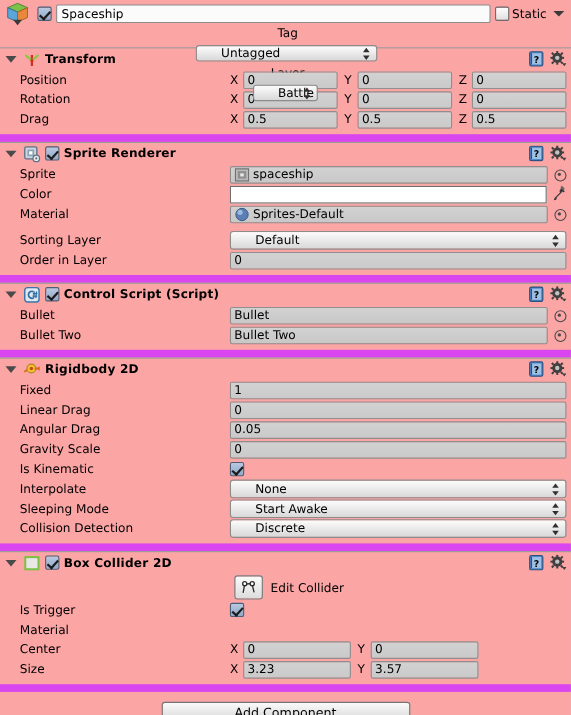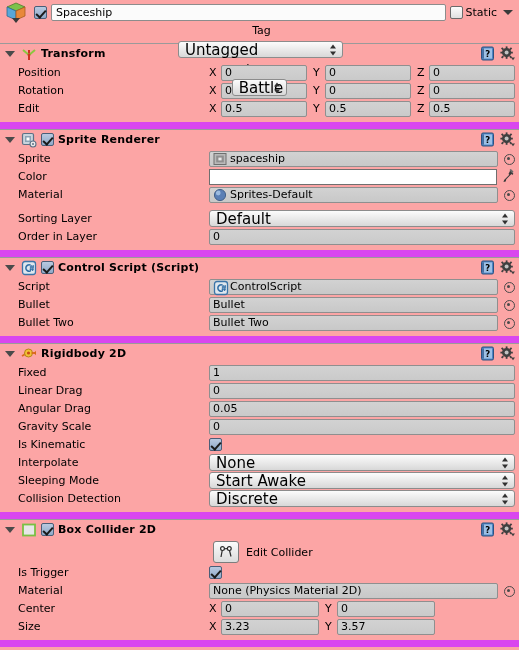--- a/index.html
+++ b/index.html
@@ -56,22 +56,22 @@
     margin-left: 3px; margin-right: 2px;
   }
   .tag-label, .layer-label { font-size: 11px; padding: 0 4px 0 6px; }
 
   .popup {
     height: 17px;
     background: linear-gradient(#fcfcfc, #d8d8d8);
     border: 1px solid #8c8c8c;
     border-radius: 3px;
     display: flex; align-items: center;
-    padding: 0 3px 0 6px;
-    font-size: 15px;
+    padding: 0 3px 0 22px;
+    font-size: 11px;
     position: relative;
     text-align: right;
   }
   .popup .updown {
     position: absolute; right: 5px; top: 50%; transform: translateY(-50%);
     width: 7px; height: 11px;
   }
   .popup .updown::before, .popup .updown::after {
     content: ""; position: absolute; left: 0;
     border-left: 3.5px solid transparent; border-right: 3.5px solid transparent;
@@ -303,21 +303,21 @@
                 <div class="axis">
                   <span class="axis-lab">Z</span>
                   <div class="txtfield">
                     <span>0</span>
                   </div>
                 </div>
               </div>
             </div>
           </div>
           <div class="row">
-            <div class="row-label">Edit</div>
+            <div class="row-label">Drag</div>
             <div class="row-ctrl">
               <div class="xyz">
                 <div class="axis">
                   <span class="axis-lab">X</span>
                   <div class="txtfield">
                     <span>0.5</span>
                   </div>
                 </div>
                 <div class="axis">
                   <span class="axis-lab">Y</span>
@@ -471,37 +471,20 @@
                   <rect x="9.8" y="9.8" width="1.8" height="2.4" transform="rotate(-45 10.7 11)"></rect>
                   <rect x="9.8" y="1.6" width="1.8" height="2.4" transform="rotate(45 10.7 2.8)"></rect>
                   <rect x="1.6" y="9.8" width="1.8" height="2.4" transform="rotate(45 2.5 11)"></rect>
                 </g>
                 <polygon points="11,11.5 15,11.5 13,14.2" fill="#3f3f3f"></polygon>
               </svg></span>
           </span>
         </div>
         <div class="comp-body">
           <div class="row">
-            <div class="row-label">Script</div>
-            <div class="row-ctrl">
-              <div class="objfield">
-                <span class="obj-dot"><svg width="16" height="16" viewBox="0 0 16 16">
-                    <rect x="1.5" y="1.5" width="13" height="13" rx="2.5" fill="#dfe7ee" stroke="#3b74a8" stroke-width="1.3"></rect>
-                    <path d="M9.6 5.2a3.2 3.2 0 1 0 0 5.6" fill="none" stroke="#2e6ca4" stroke-width="1.5"></path>
-                    <line x1="10.2" y1="5" x2="9.6" y2="11" stroke="#2e6ca4" stroke-width="1.1"></line>
-                    <line x1="12.2" y1="5" x2="11.6" y2="11" stroke="#2e6ca4" stroke-width="1.1"></line>
-                    <line x1="8.8" y1="7" x2="13" y2="7" stroke="#2e6ca4" stroke-width="1.1"></line>
-                    <line x1="8.6" y1="9.2" x2="12.8" y2="9.2" stroke="#2e6ca4" stroke-width="1.1"></line>
-                  </svg></span>
-                <span>ControlScript</span>
-              </div>
-              <span class="picker"></span>
-            </div>
-          </div>
-          <div class="row">
             <div class="row-label">Bullet</div>
             <div class="row-ctrl">
               <div class="objfield">
                 <span>Bullet</span>
               </div>
               <span class="picker"></span>
             </div>
           </div>
           <div class="row">
             <div class="row-label">Bullet Two</div>
@@ -669,26 +652,20 @@
             <span class="edit-label">Edit Collider</span>
           </div>
           <div class="row">
             <div class="row-label">Is Trigger</div>
             <div class="row-ctrl">
               <span class="cb checked"></span>
             </div>
           </div>
           <div class="row">
             <div class="row-label">Material</div>
-            <div class="row-ctrl">
-              <div class="objfield">
-                <span>None (Physics Material 2D)</span>
-              </div>
-              <span class="picker"></span>
-            </div>
           </div>
           <div class="row">
             <div class="row-label">Center</div>
             <div class="row-ctrl">
               <div class="xy">
                 <div class="axis">
                   <span class="axis-lab">X</span>
                   <div class="txtfield">
                     <span>0</span>
                   </div>

